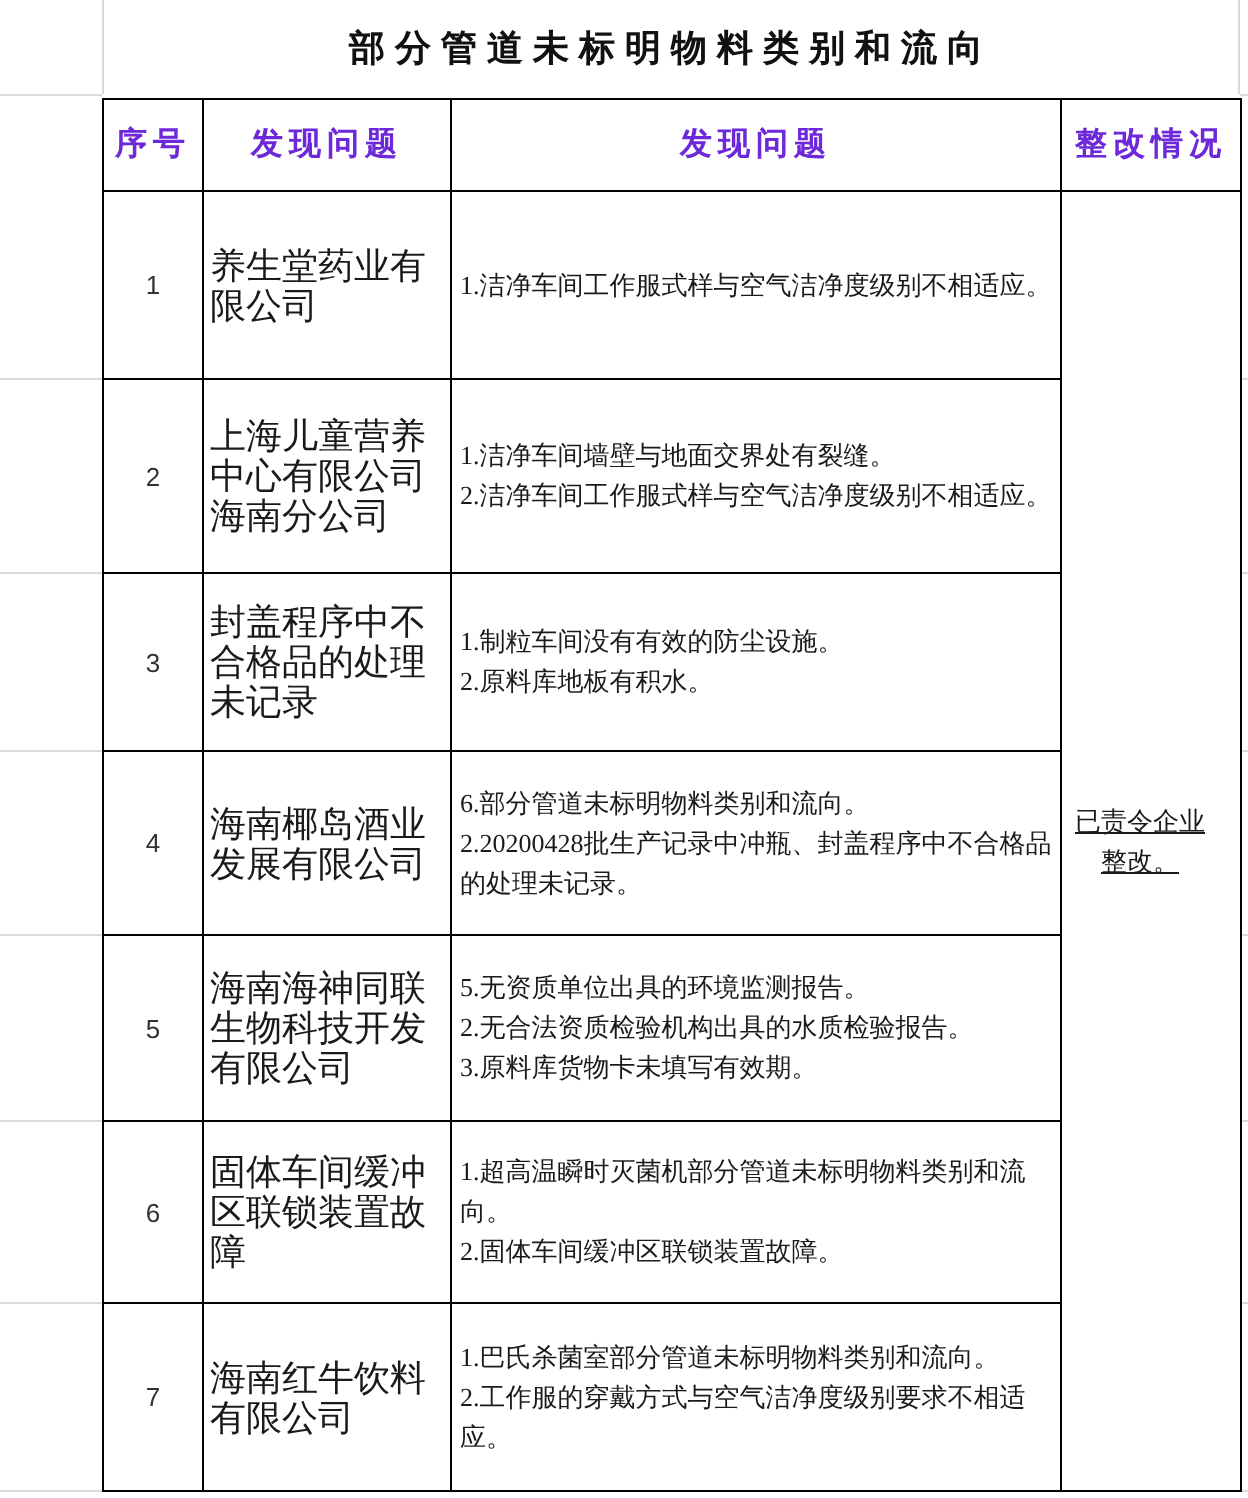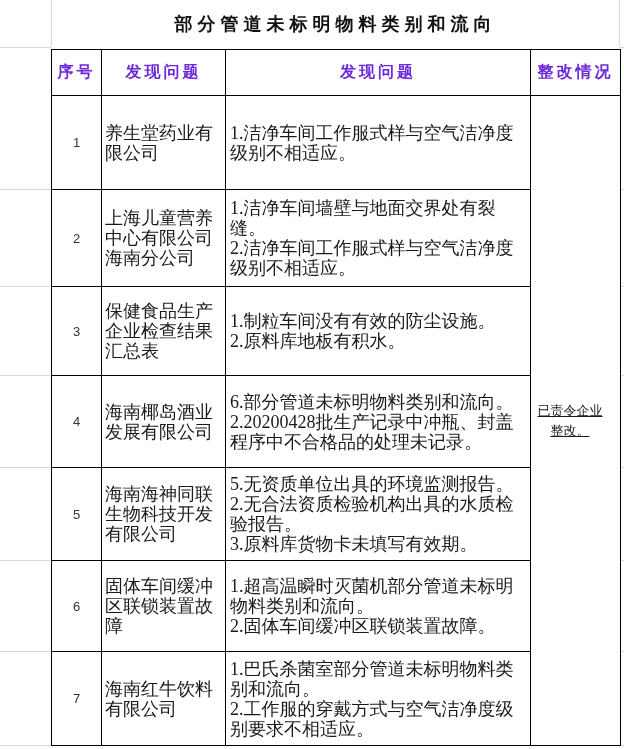--- a/index.html
+++ b/index.html
@@ -34,21 +34,21 @@
     color:#6d28d9;padding:0;white-space:nowrap;
   }
   td.idx{
     text-align:center;font-family:"Liberation Sans","DejaVu Sans",sans-serif;
     font-size:13px;color:#333;padding:0;
   }
   td.company{
     font-size:18px;line-height:20px;padding:2px 2px 2px 3px;text-align:left;
   }
   td.problems{
-    font-size:18px;line-height:20px;padding:2px 4px;text-align:left;
+    font-size:13px;line-height:20px;padding:2px 4px;text-align:left;
   }
   td.problems .pitem{margin:0;}
   td.rect{
     font-size:13px;line-height:20px;padding:2px 15px 2px 4px;
     text-align:center;vertical-align:middle;text-decoration:underline;
   }
 </style>
 </head>
 <body>
 
@@ -102,21 +102,21 @@
       <tr style="height: 97px;">
         <td class="idx">2</td>
         <td class="company">上海儿童营养中心有限公司海南分公司</td>
         <td class="problems">
           <div class="pitem">1.洁净车间墙壁与地面交界处有裂缝。</div>
           <div class="pitem">2.洁净车间工作服式样与空气洁净度级别不相适应。</div>
         </td>
       </tr>
       <tr style="height: 89px;">
         <td class="idx">3</td>
-        <td class="company">保健食品生产企业检查结果汇总表</td>
+        <td class="company">封盖程序中不合格品的处理未记录</td>
         <td class="problems">
           <div class="pitem">1.制粒车间没有有效的防尘设施。</div>
           <div class="pitem">2.原料库地板有积水。</div>
         </td>
       </tr>
       <tr style="height: 92px;">
         <td class="idx">4</td>
         <td class="company">海南椰岛酒业发展有限公司</td>
         <td class="problems">
           <div class="pitem">6.部分管道未标明物料类别和流向。</div>

